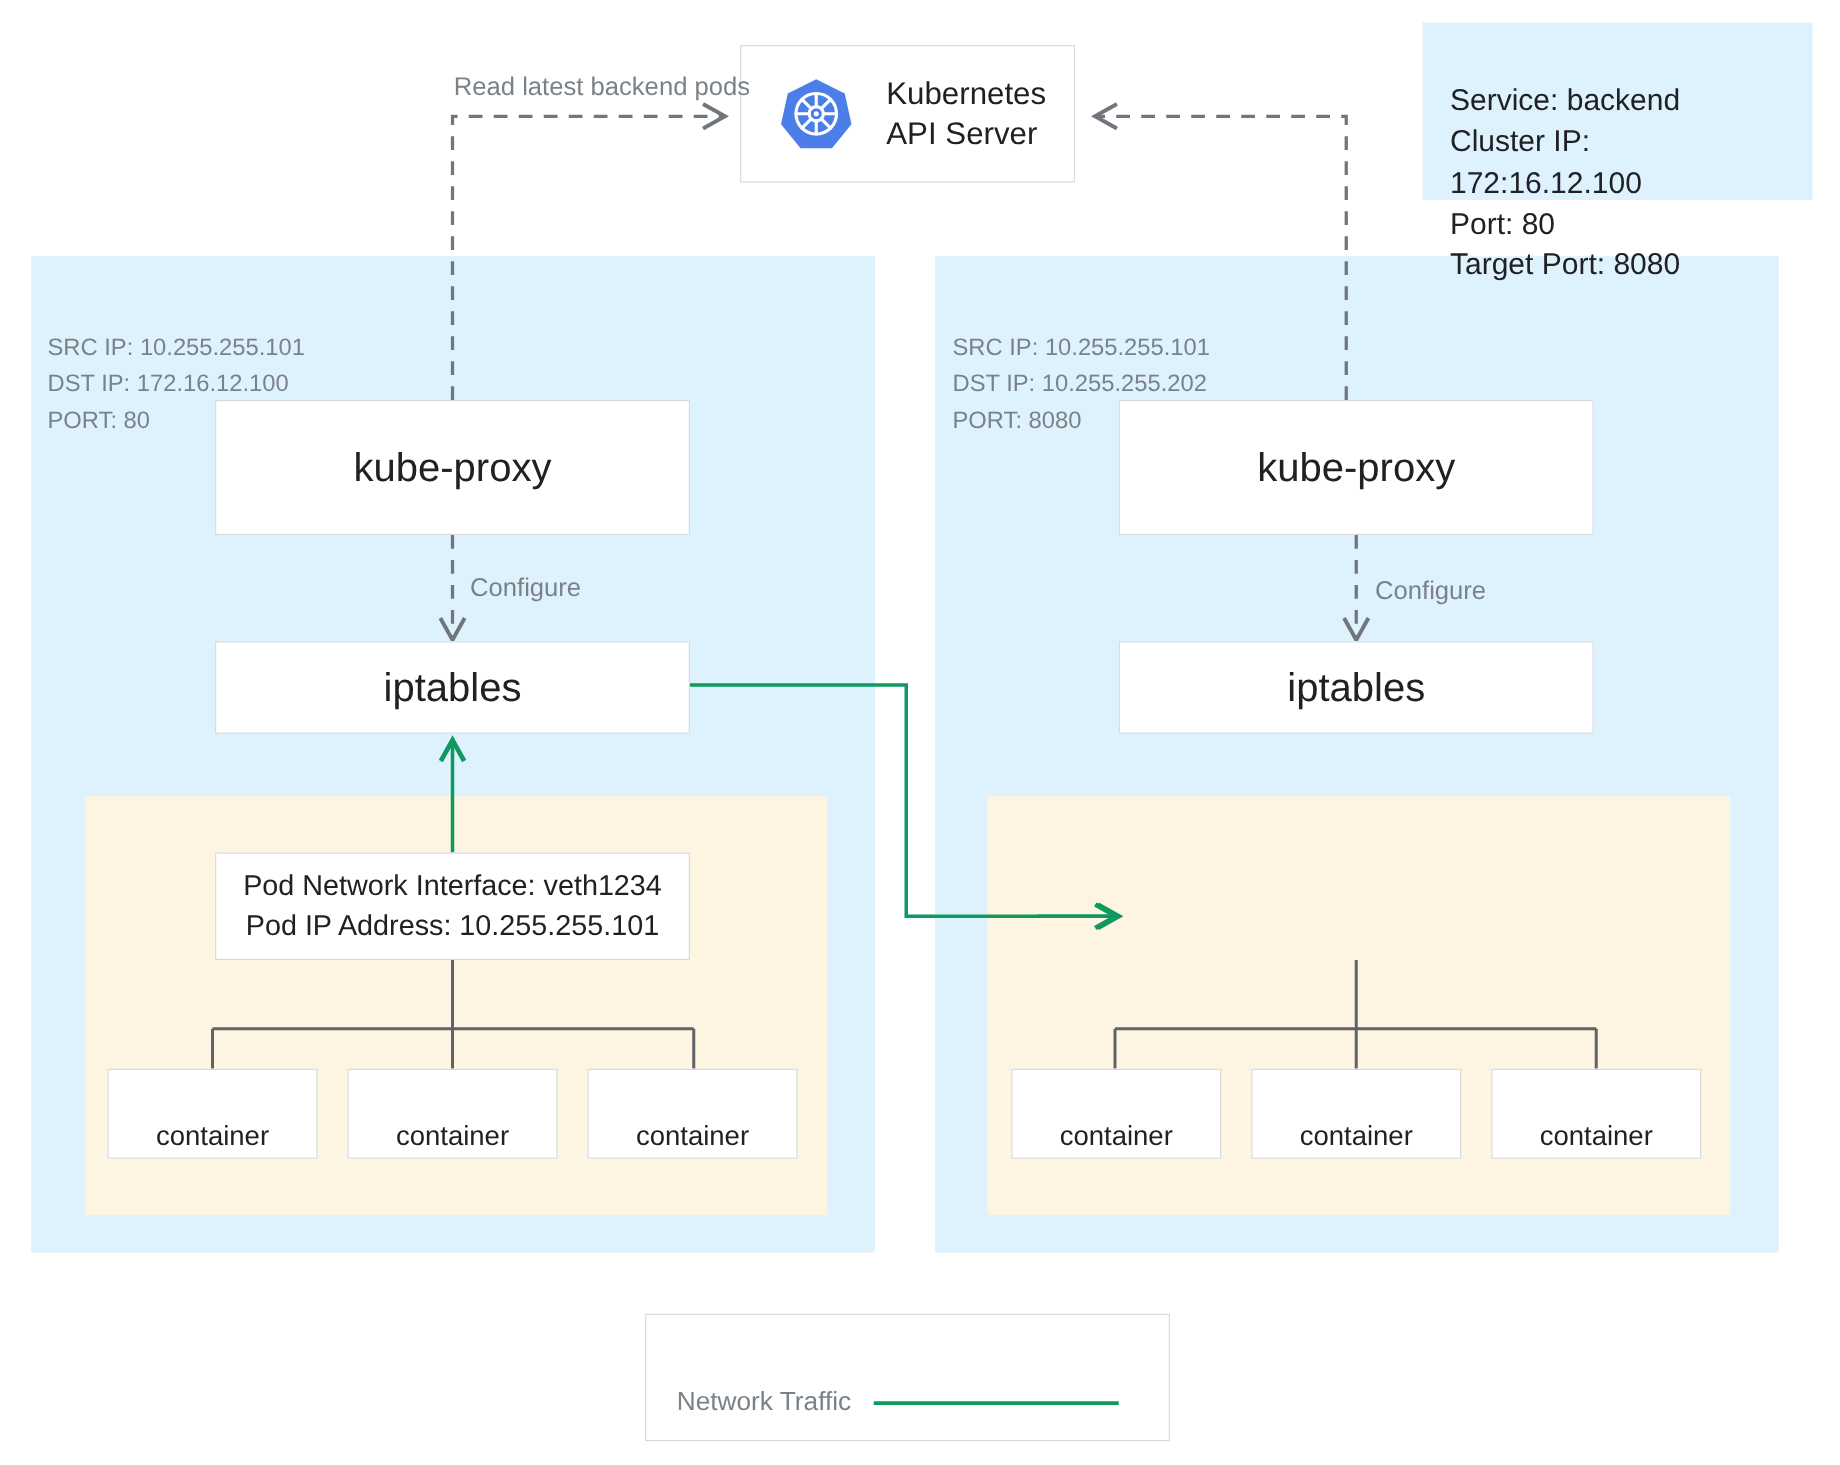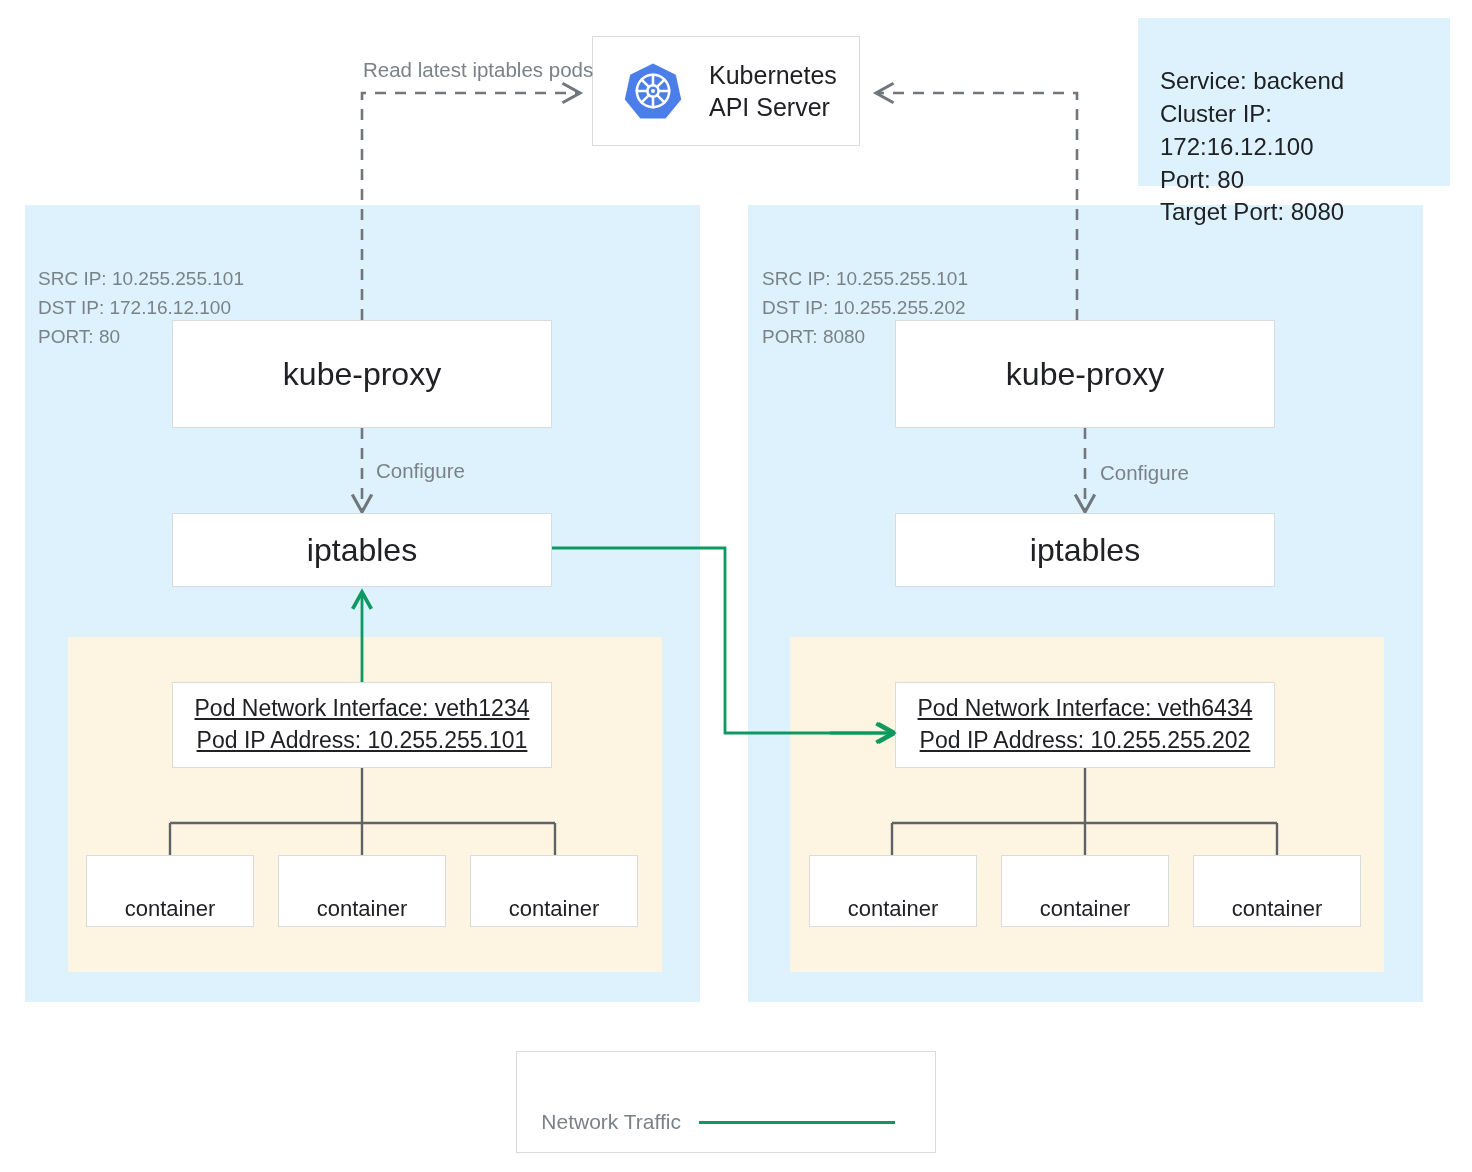--- a/index.html
+++ b/index.html
@@ -40,21 +40,20 @@
     text-align: center;
     color: #202124;
     z-index: 5;
   }
   .box-label { font-size: 32px; line-height: 1.25; }
 
   .pod-box .box-label {
     font-size: 23px;
     white-space: pre-line;
     line-height: 1.38;
-    text-decoration: underline;
   }
 
   .container-box .box-label { font-size: 22px; margin-top: 35px; }
 
   
   .node-meta {
     color: #7b8287;
     font-size: 19px;
     line-height: 1.52;
     white-space: pre-line;
@@ -189,40 +188,40 @@
           <line x1="69.1" y1="30.9" x2="56.7" y2="43.3"></line>
           <line x1="43.3" y1="56.7" x2="30.9" y2="69.1"></line>
         </g>
         <circle cx="50" cy="50" r="3.4" fill="#ffffff"></circle>
       </svg>
     </span>
     <span class="api-text">Kubernetes
 API Server</span>
   </div>
 
-  <div class="abs service-box" style="left:1138px; top:18px; width:312px; height:168px;">
+  <div class="abs service-box" style="left:1138px; top:18px; width:312px; height:142px;">
     <span>Service: backend
 Cluster IP: 172:16.12.100
 Port: 80
 Target Port: 8080</span>
   </div>
 
   <div class="abs node-meta" style="left:38px; top:236px;">
     <span>SRC IP: 10.255.255.101
 DST IP: 172.16.12.100
 PORT: 80</span>
   </div>
   <div class="abs node-meta" style="left:762px; top:236px;">
     <span>SRC IP: 10.255.255.101
 DST IP: 10.255.255.202
 PORT: 8080</span>
   </div>
 
   <div class="edge-label" style="left:363px; top:58px;">
-    <span>Read latest iptables pods</span>
+    <span>Read latest backend pods</span>
   </div>
   <div class="edge-label" style="left:376px; top:459px;">
     <span>Configure</span>
   </div>
   <div class="edge-label" style="left:1100px; top:461px;">
     <span>Configure</span>
   </div>
 
   <div class="abs box" style="left:172px; top:320px; width:380px; height:108px;">
     <span class="box-label">kube-proxy</span>
@@ -248,24 +247,20 @@
   </div>
 
   <div class="abs box" style="left:895px; top:320px; width:380px; height:108px;">
     <span class="box-label">kube-proxy</span>
   </div>
 
   <div class="abs box" style="left:895px; top:513px; width:380px; height:74px;">
     <span class="box-label">iptables</span>
   </div>
 
-  <div class="abs box pod-box" style="left:895px; top:682px; width:380px; height:86px;">
-    <span class="box-label">Pod Network Interface: veth6434
-Pod IP Address: 10.255.255.202</span>
-  </div>
 
   <div class="abs box container-box" style="left:809px; top:855px; width:168px; height:72px;">
     <span class="box-label">container</span>
   </div>
   <div class="abs box container-box" style="left:1001px; top:855px; width:168px; height:72px;">
     <span class="box-label">container</span>
   </div>
   <div class="abs box container-box" style="left:1193px; top:855px; width:168px; height:72px;">
     <span class="box-label">container</span>
   </div>

